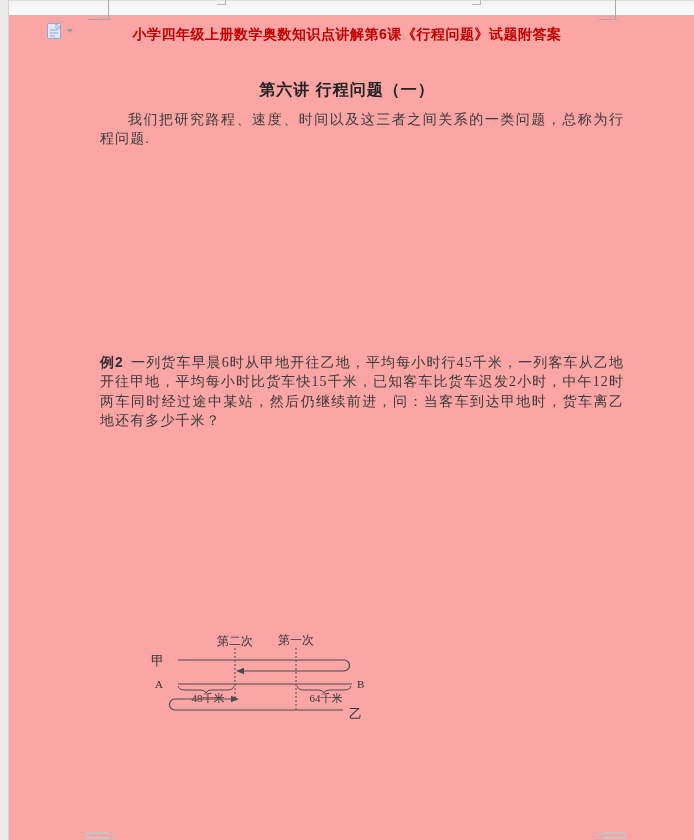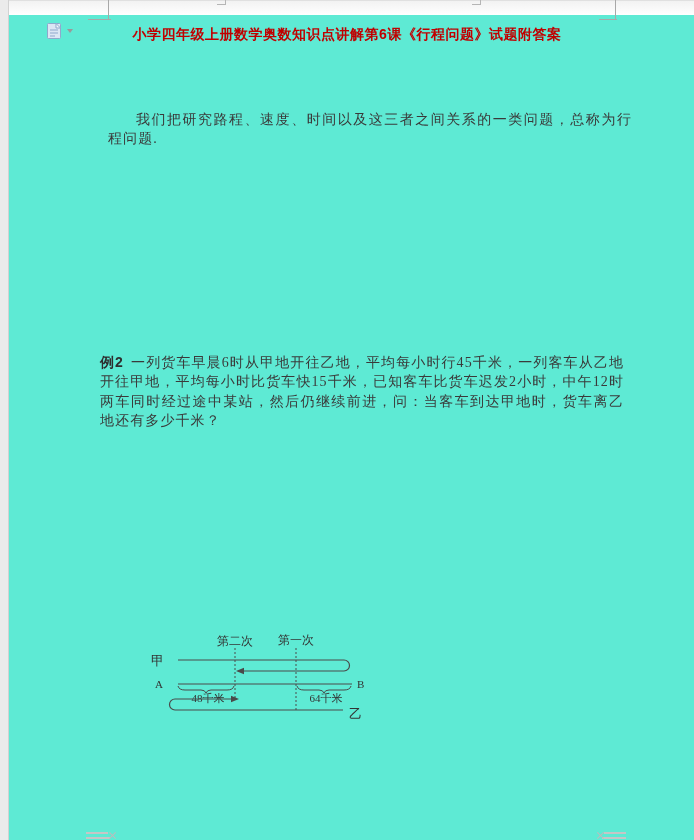--- a/index.html
+++ b/index.html
@@ -1,19 +1,19 @@
 <!DOCTYPE html>
 <html><head>
 <meta charset="utf-8">
 <style>
   * { margin:0; padding:0; box-sizing:border-box; }
   html,body { background:#fff; }
   .screen {
     position:relative; width:694px; height:840px;
-    overflow:hidden; background:#5eead4;
+    overflow:hidden; background:#fca5a5;
     font-family:"Liberation Serif","DejaVu Serif",serif;
     color:#3a3a3a;
   }
   
   .left-strip {
     position:absolute; left:0; top:0; width:9px; height:840px;
     background:#ebebeb; border-right:1px solid #d2d2d2;
   }
   
   .top-shade {
@@ -53,21 +53,21 @@
     position:absolute; left:10px; top:80px; width:674px;
     text-align:center; font-family:"Liberation Sans","DejaVu Sans",sans-serif;
     font-size:16px; font-weight:bold; color:#222; letter-spacing:1px;
   }
   
   .para {
     position:absolute; left:100px; width:524px;
     font-size:14px; line-height:19.4px; letter-spacing:1.1px;
     text-align:justify; color:#3a3a3a;
   }
-  .indent { text-indent:2em;margin-left:8px; }
+  .indent { text-indent:2em; }
   .ex-label {
     font-weight:bold; font-family:"Liberation Sans","DejaVu Sans",sans-serif;
     margin-right:7px; color:#2e2e2e;
   }
   
   .diagram { position:absolute; left:148px; top:634px; }
   .diagram text {
     font-family:"Liberation Serif","DejaVu Serif",serif;
     fill:#333;
   }
@@ -107,20 +107,21 @@
       <path d="M10 1.5 L14.5 6 L10 6 Z" fill="#f4f8fd" stroke="#8fa8cc" stroke-width="1"></path>
       <line x1="4" y1="8" x2="12" y2="8" stroke="#8fa8cc" stroke-width="1"></line>
       <line x1="4" y1="11" x2="12" y2="11" stroke="#8fa8cc" stroke-width="1"></line>
       <line x1="4" y1="14" x2="9" y2="14" stroke="#8fa8cc" stroke-width="1"></line>
     </svg>
     <span class="caret"></span>
   </div>
 
   <div class="title">小学四年级上册数学奥数知识点讲解第6课《行程问题》试题附答案</div>
 
+  <div class="heading">第六讲 行程问题（一）</div>
 
   <p class="para indent" style="top:110px">
     <span>我们把研究路程、速度、时间以及这三者之间关系的一类问题，总称为行程问题.</span>
   </p>
 
 
 
   <p class="para" style="top:353px">
     <span class="ex-label">例2</span><span>一列货车早晨6时从甲地开往乙地，平均每小时行45千米，一列客车从乙地开往甲地，平均每小时比货车快15千米，已知客车比货车迟发2小时，中午12时两车同时经过途中某站，然后仍继续前进，问：当客车到达甲地时，货车离乙地还有多少千米？</span>
   </p>

